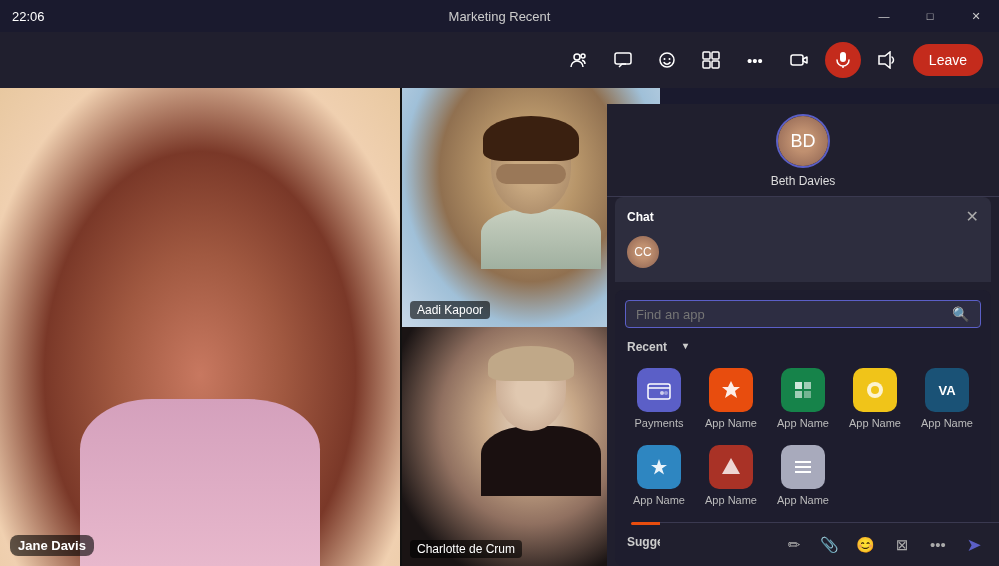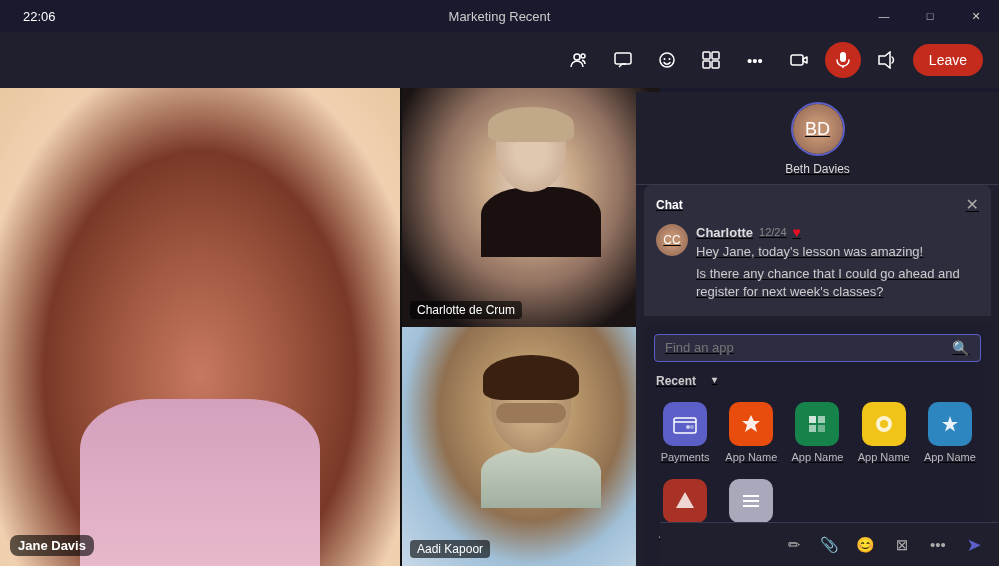--- a/index.html
+++ b/index.html
@@ -15,21 +15,20 @@
     
     .title-bar {
       position: absolute;
       top: 0; left: 0; right: 0;
       height: 32px;
       background: #1a1a2e;
       display: flex;
       align-items: center;
       justify-content: space-between;
       z-index: 100;
-      padding-left: 11px;
     }
     .title-bar-time {
       color: #fff;
       font-size: 13px;
       padding-left: 12px;
     }
     .title-bar-title {
       color: #ccc;
       font-size: 13px;
       position: absolute;
@@ -154,29 +153,28 @@
       color: #fff;
       font-size: 12px;
       background: rgba(0,0,0,0.6);
       padding: 2px 7px;
       border-radius: 4px;
     }
 
     
     .sidebar {
       position: absolute;
-      top: 92px;
+      top: 104px;
       right: 0;
-      width: 363px;
+      width: 392px;
       bottom: 0;
       background: #201f2e;
       display: flex;
       flex-direction: column;
       overflow: hidden;
-      text-decoration: underline;
     }
     .participant-avatar {
       width: 54px;
       height: 54px;
       border-radius: 50%;
       overflow: hidden;
       background: radial-gradient(ellipse, #c09070 30%, #8a6050 100%);
       margin-bottom: 6px;
       border: 2px solid #5b5fc7;
       display: flex;
@@ -484,74 +482,65 @@
       <div style="position:absolute;inset:0;background:radial-gradient(ellipse at 50% 60%, #c87860 0%, #a05840 30%, #7a3828 55%, #f0d0b0 80%, #e8c8a0 100%);"></div>
 
       <div style="position:absolute;bottom:0;left:20%;right:20%;height:35%;background:linear-gradient(to top, #e8b8cc, #d4a0bc);border-radius:30% 30% 0 0;"></div>
     </div>
     <span class="video-name">Jane Davis</span>
   </div>
 
   <div class="right-videos">
 
     <div class="video-tile">
-      <div class="charlotte-bg video-tile-bg">
-
-        <div style="position:absolute;top:10%;left:50%;transform:translateX(-50%);width:100px;height:130px;">
-          <div style="width:70px;height:80px;background:radial-gradient(ellipse, #e0c8b0 30%, #c0a088 100%);border-radius:40% 40% 50% 50%;margin:0 auto;position:relative;">
-            <div style="position:absolute;top:-5px;left:-8px;right:-8px;height:35px;background:#c0a888;border-radius:50% 50% 20% 20%;"></div>
-          </div>
-          <div style="width:120px;height:70px;background:#1a1010;border-radius:40% 40% 0 0;margin:-5px auto 0;"></div>
-        </div>
-      </div>
-      <span class="tile-name">Charlotte de Crum</span>
-    </div>
-
-    <div class="video-tile">
       <div class="aadi-bg video-tile-bg">
 
         <div style="position:absolute;top:15%;left:50%;transform:translateX(-50%);width:100px;height:120px;">
           <div style="width:80px;height:90px;background:radial-gradient(ellipse, #c8a880 30%, #a08060 100%);border-radius:40% 40% 50% 50%;margin:0 auto;position:relative;">
             <div style="position:absolute;top:-8px;left:-8px;right:-8px;height:45px;background:#3a2010;border-radius:50% 50% 20% 20%;"></div>
             <div style="position:absolute;top:40px;left:5px;right:5px;height:20px;background:#9a7858;border-radius:10px;"></div>
           </div>
           <div style="width:120px;height:60px;background:linear-gradient(#c8d0c0,#a0b0a0);border-radius:40% 40% 0 0;margin:-5px auto 0;"></div>
         </div>
       </div>
       <span class="tile-name">Aadi Kapoor</span>
     </div>
+
+    <div class="video-tile">
+      <div class="charlotte-bg video-tile-bg">
+
+        <div style="position:absolute;top:10%;left:50%;transform:translateX(-50%);width:100px;height:130px;">
+          <div style="width:70px;height:80px;background:radial-gradient(ellipse, #e0c8b0 30%, #c0a088 100%);border-radius:40% 40% 50% 50%;margin:0 auto;position:relative;">
+            <div style="position:absolute;top:-5px;left:-8px;right:-8px;height:35px;background:#c0a888;border-radius:50% 50% 20% 20%;"></div>
+          </div>
+          <div style="width:120px;height:70px;background:#1a1010;border-radius:40% 40% 0 0;margin:-5px auto 0;"></div>
+        </div>
+      </div>
+      <span class="tile-name">Charlotte de Crum</span>
+    </div>
   </div>
 </div>
 
 <div class="sidebar">
 
   <div class="participant-section">
     <div class="participant-avatar">
       <div style="width:100%;height:100%;background:radial-gradient(ellipse, #c09070 30%, #8a6050 100%);display:flex;align-items:center;justify-content:center;color:#fff;font-size:18px;">BD</div>
     </div>
     <span class="participant-name">Beth Davies</span>
   </div>
 
   <div class="chat-panel">
     <div class="chat-header">
       <span class="chat-title">Chat</span>
       <span class="close-icon">✕</span>
     </div>
     <div class="chat-message">
       <div class="chat-avatar">
         <div style="width:100%;height:100%;background:radial-gradient(ellipse, #c09070 30%, #8a6050 100%);display:flex;align-items:center;justify-content:center;color:#fff;font-size:12px;">CC</div>
-      </div>
-      <div class="chat-content">
-        <div class="chat-sender-row">
-          <span class="chat-sender">Charlotte</span>
-          <span class="chat-time">12/24</span>
-          <span class="chat-heart">♥</span>
-        </div>
-        <div class="chat-text">Hey Jane, today's lesson was amazing!</div>
-        <div class="chat-text" style="margin-top:4px;">Is there any chance that I could go ahead and register for next week's classes?</div>
       </div>
     </div>
   </div>
 
   <div class="app-picker-inner" style="margin:8px 8px 0;flex:1;overflow-y:auto;">
 
     <div class="search-bar">
       <input class="search-input" type="text" placeholder="Find an app" style="">
       <span class="search-icon-btn">🔍</span>
     </div>
@@ -599,20 +588,26 @@
       <div class="app-item">
         <div class="app-icon icon-app3">
           <svg width="26" height="26" viewBox="0 0 26 26" fill="none">
               <circle cx="13" cy="13" r="8" fill="#fff" opacity="0.8"></circle>
               <circle cx="13" cy="13" r="4" fill="#f0c419"></circle>
             </svg>
         </div>
         <span class="app-icon-label">App Name</span>
       </div>
 
+      <div class="app-item">
+        <div class="app-icon icon-app4">
+          <span style="color:#fff;font-size:13px;font-weight:700;">VA</span>
+        </div>
+        <span class="app-icon-label">App Name</span>
+      </div>
 
       <div class="app-item">
         <div class="app-icon icon-app5">
           <svg width="26" height="26" viewBox="0 0 26 26" fill="none">
               <path d="M13 5l2 6h6l-5 3.5 2 6-5-3.5-5 3.5 2-6L5 11h6z" fill="#fff" opacity="0.9"></path>
             </svg>
         </div>
         <span class="app-icon-label">App Name</span>
       </div>
 

